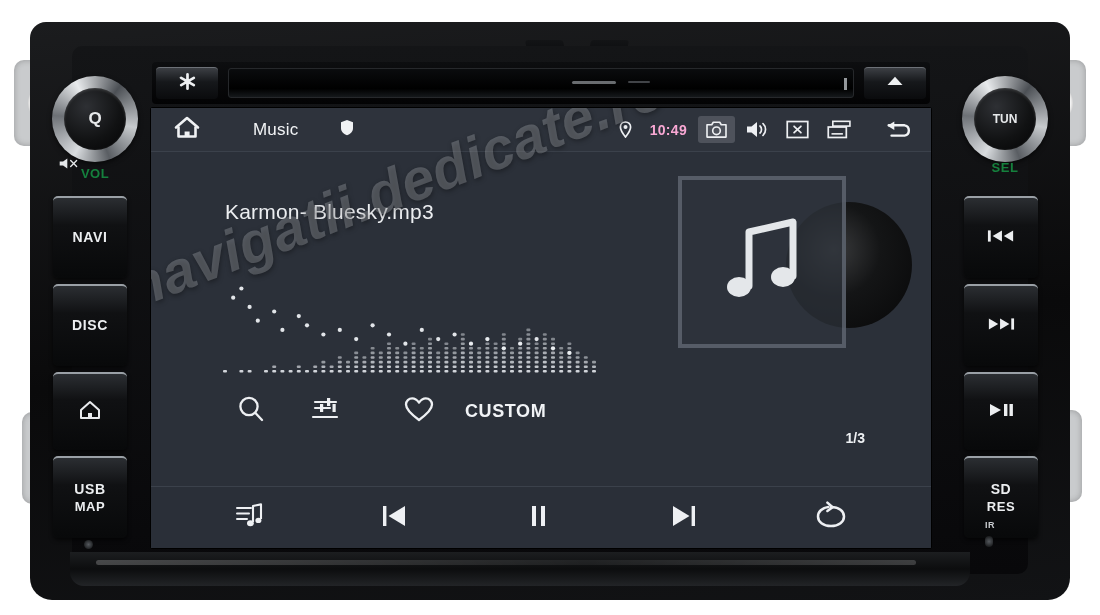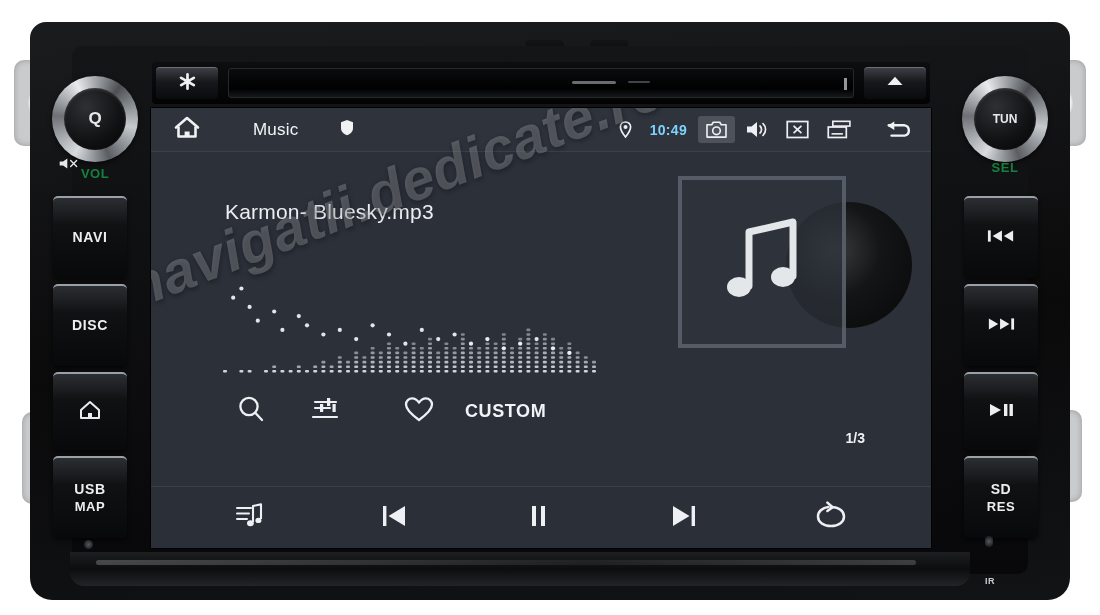--- a/index.html
+++ b/index.html
@@ -102,21 +102,21 @@
   .sb-home { margin-left: 22px; display:flex; align-items:center; }
   .sb-title {
     margin-left: 52px; color:#f2f4f6; font-size: 17px; font-weight:400;
     letter-spacing:.2px;
   }
   .sb-badge { margin-left: 42px; display:flex; align-items:center; }
   .sb-right {
     margin-left:auto; display:flex; align-items:center; gap: 18px;
     padding-right: 18px;
   }
-  .sb-clock { color:#7dd3fc; font-size:14px; font-weight:700; letter-spacing:.3px; }
+  .sb-clock { color:#f9a8d4; font-size:14px; font-weight:700; letter-spacing:.3px; }
   .sb-ico { display:flex; align-items:center; justify-content:center; }
   .sb-ico.hl {
     background: rgba(160,165,172,.28);
     border-radius: 3px; padding: 4px 7px; margin: -4px -7px;
   }
 
   
   .track-title {
     position:absolute; left: 74px; top: 92px;
     color:#eceef1; font-size: 21px; letter-spacing:.2px;
@@ -370,21 +370,21 @@
           <rect x="21.5" y="2" width="3.4" height="12" fill="#eceef0"></rect>
         </svg>
       </span>
     </div>
     <div class="hw-btn" style="height:82px; margin-top:6px;text-align:right;">
       <span>SD</span>
       <span class="sub">RES</span>
     </div>
   </div>
   <div class="mic-hole" style="left:985px; top:536px; width:8px; height:11px; border-radius:4px;"></div>
-  <div class="ir-mark" style="left:970px; top:576px;text-align:center;">IR</div>
+  <div class="ir-mark" style="left:970px; top:520px;text-align:center;">IR</div>
 
   <div class="screen-frame">
     <div class="screen">
 
       <div class="statusbar">
         <div class="sb-home">
           <span>
             <svg width="28" height="25" viewBox="0 0 28 25">
               <path d="M3 12.5 L14 3 L25 12.5" fill="none" stroke="#f0f2f4" stroke-width="2.6" stroke-linejoin="round" stroke-linecap="round"></path>
               <path d="M5.5 11.5 L5.5 21.5 L22.5 21.5 L22.5 11.5" fill="none" stroke="#f0f2f4" stroke-width="2.6" stroke-linejoin="round"></path>

